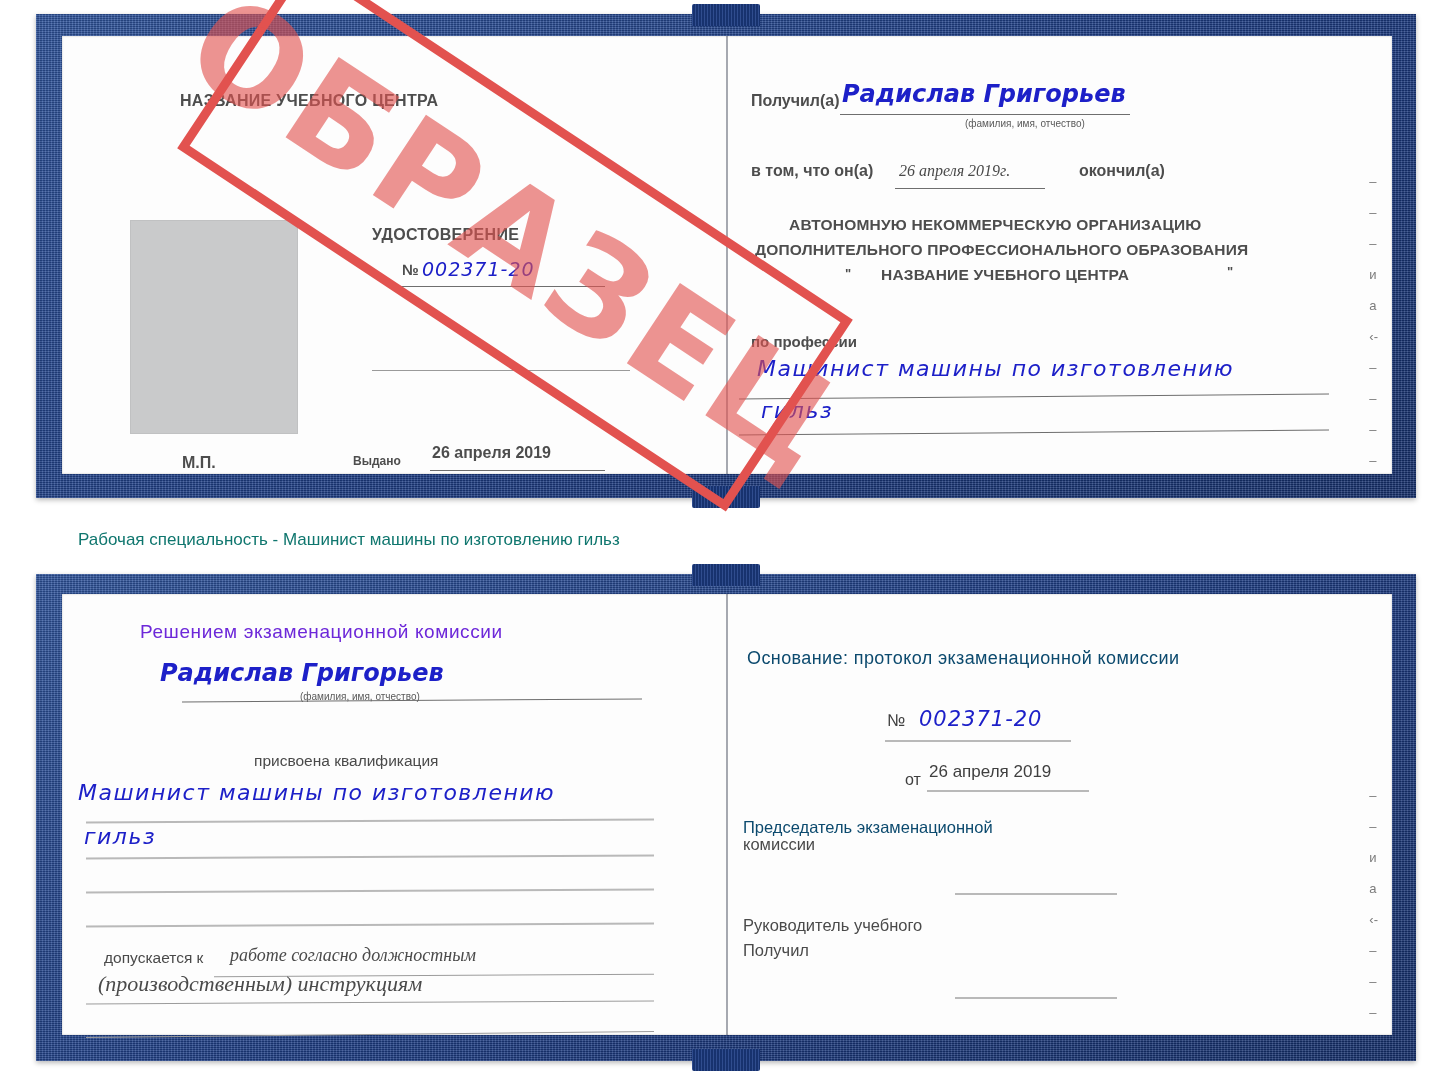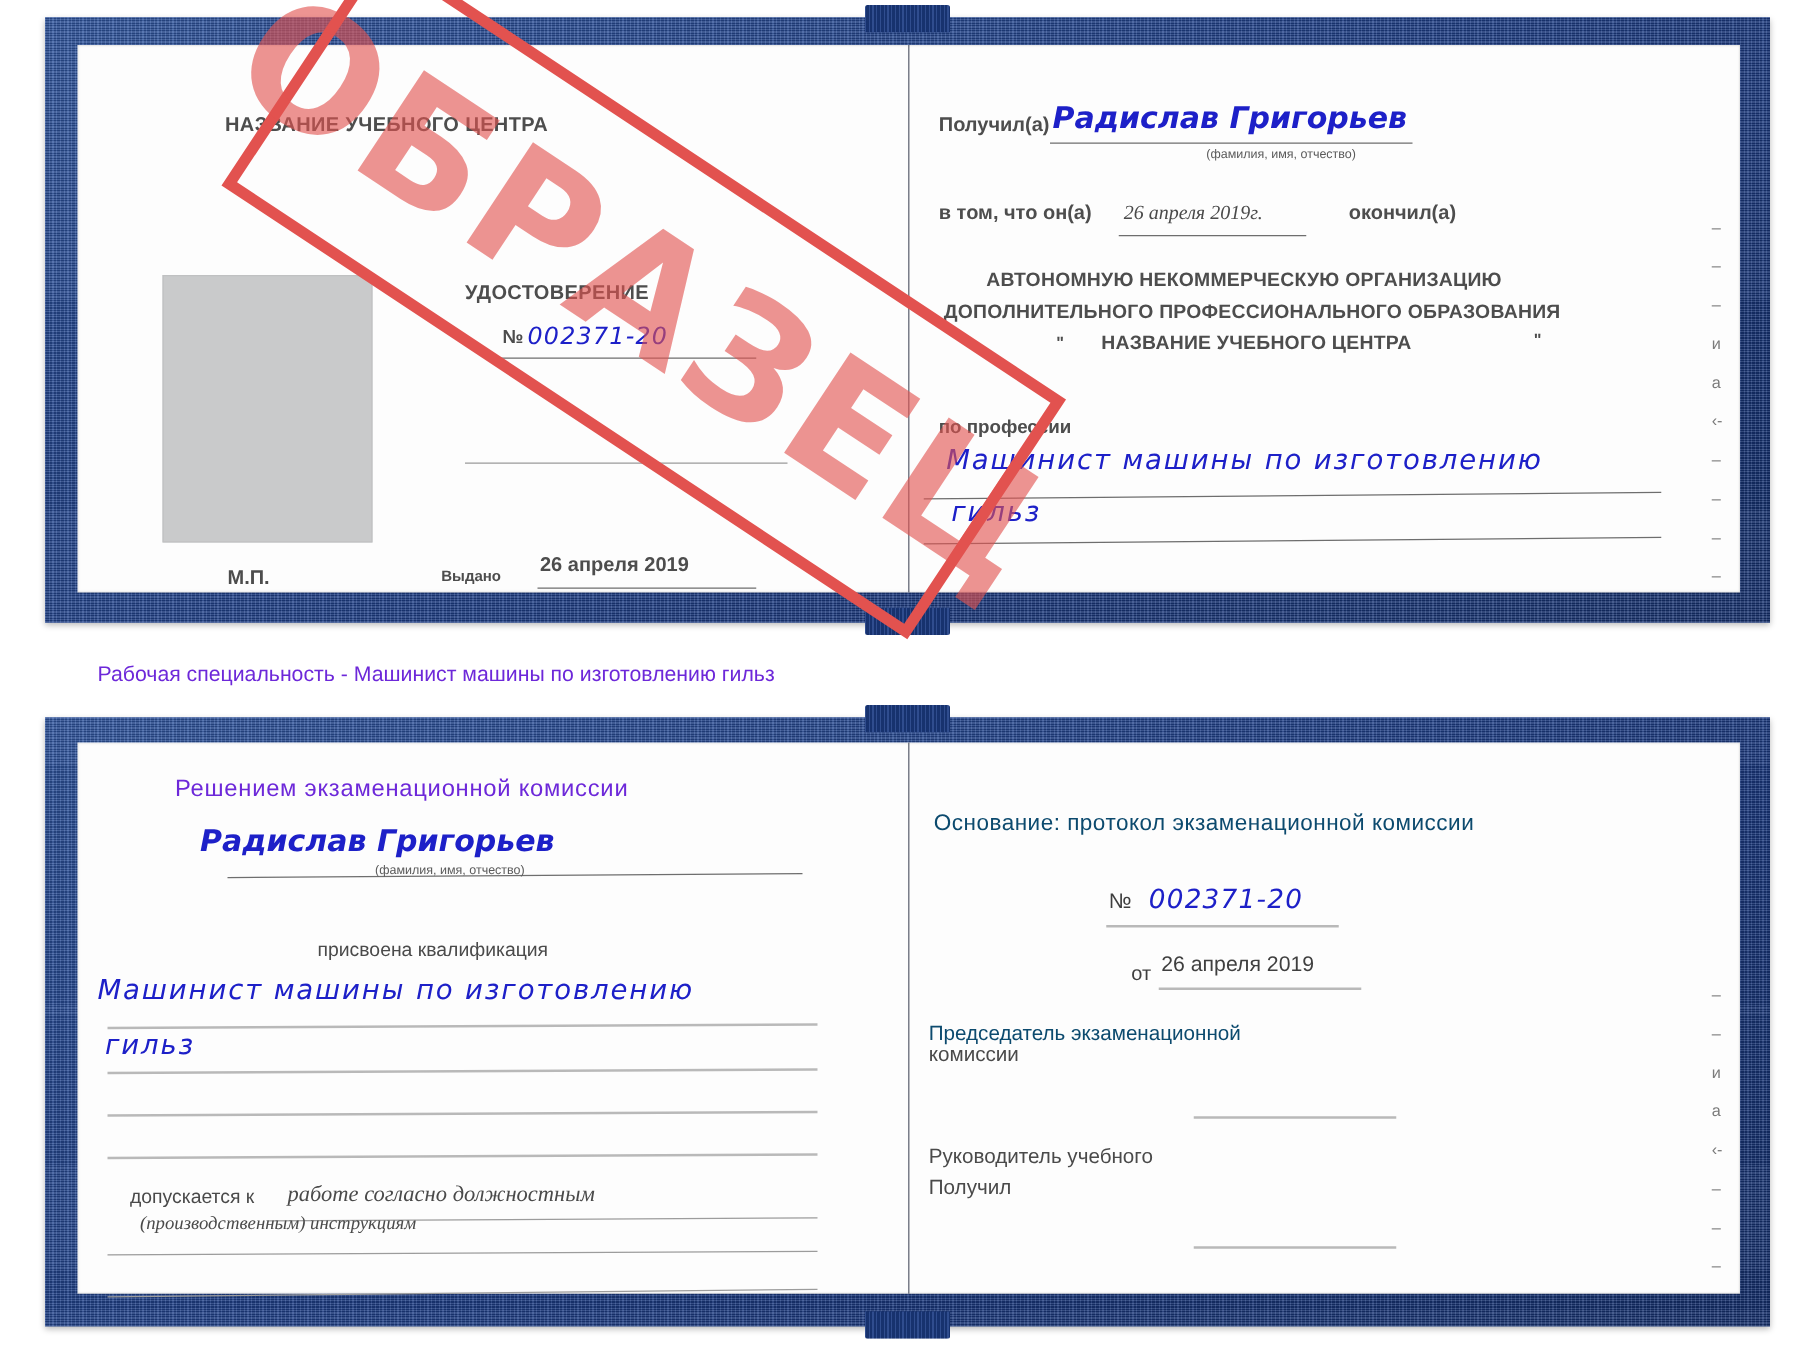--- a/index.html
+++ b/index.html
@@ -106,21 +106,21 @@
     letter-spacing:4px;
     color:rgba(226,82,79,.62);
     line-height:1;
   }
 
   
   .caption{
     position:absolute;
     left:78px; top:530px;
     font-size:17px;
-    color:#6d28d9;
+    color:#0f766e;
     white-space:nowrap;
   }
 
   
   .margin-col{
     position:absolute;
     right:14px;
     font-size:13px;
     color:#7b7b7b;
     line-height:31px;
@@ -228,21 +228,21 @@
         <div class="ink" style="left:16px;top:186px;font-size:22px;letter-spacing:1.5px;">Машинист машины по изготовлению</div>
         <div class="rule light" style="left:24px;top:226px;width:568px;transform:rotate(-0.3deg);"></div>
         <div class="ink" style="left:22px;top:230px;font-size:22px;letter-spacing:1.5px;">гильз</div>
         <div class="rule light" style="left:24px;top:262px;width:568px;transform:rotate(-0.3deg);"></div>
         <div class="rule light" style="left:24px;top:296px;width:568px;transform:rotate(-0.3deg);"></div>
         <div class="rule light" style="left:24px;top:330px;width:568px;transform:rotate(-0.3deg);"></div>
 
         <div class="t" style="left:42px;top:355px;font-size:15.5px;color:#4a4a4a;">допускается к</div>
         <div class="ital" style="left:168px;top:351px;font-size:18px;">работе согласно должностным</div>
         <div class="rule" style="left:152px;top:381px;width:440px;background:#9c9c9c;transform:rotate(-0.3deg);"></div>
-        <div class="ital" style="left:36px;top:377px;font-size:15px;margin-left:14px;">(производственным) инструкциям</div>
+        <div class="ital" style="left:36px;top:377px;font-size:22px;">(производственным) инструкциям</div>
         <div class="rule" style="left:24px;top:408px;width:568px;background:#9c9c9c;transform:rotate(-0.3deg);"></div>
         <div class="rule" style="left:24px;top:440px;width:568px;background:#9c9c9c;transform:rotate(-0.6deg);"></div>
       </div>
     </div>
 
     <div class="page right">
       <div class="pg-inner">
         <div class="t" style="left:20px;top:54px;font-size:18px;letter-spacing:.4px;color:#0c4a6e;">Основание: протокол экзаменационной комиссии</div>
 
         <div class="t" style="left:160px;top:117px;font-size:17px;color:#3f3f3f;">№</div>

